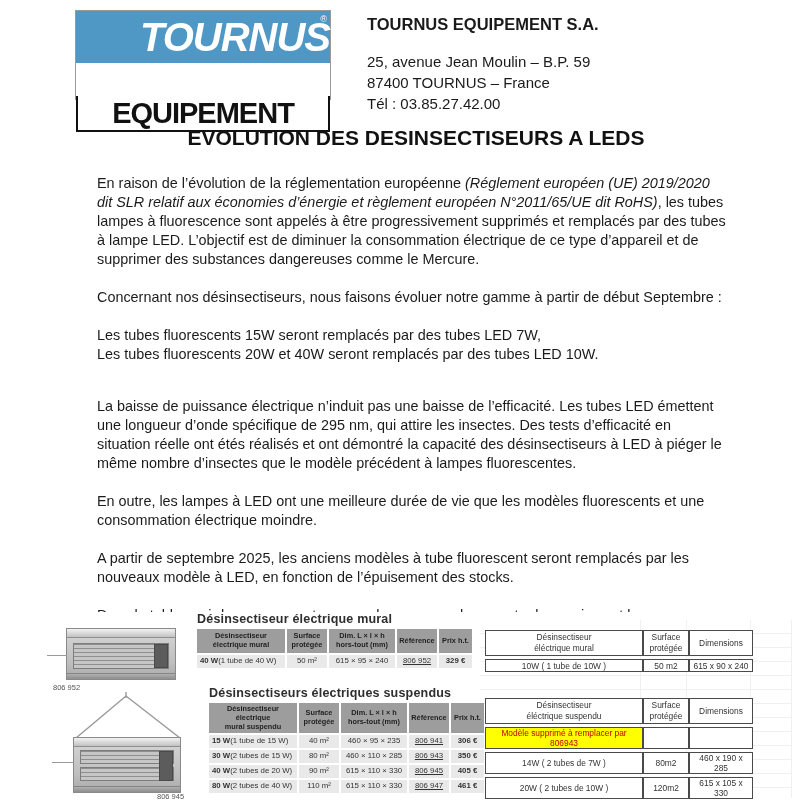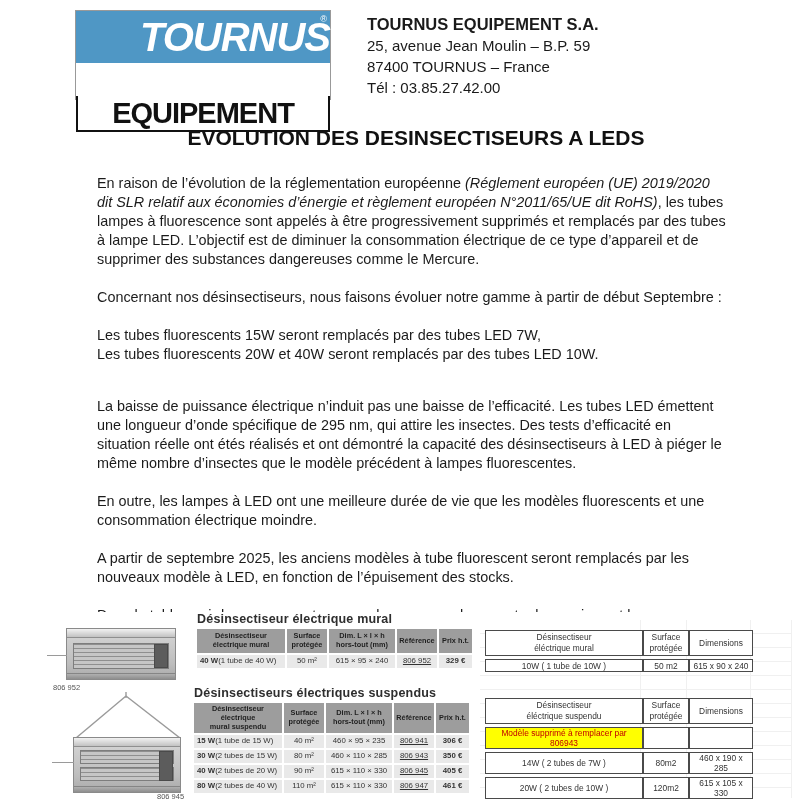--- a/index.html
+++ b/index.html
@@ -9,21 +9,21 @@
 
   
   .header { position:absolute; left:75px; top:10px; display:flex; }
   .logo { width:256px; height:90px; border:1px solid #999; }
   .logo-top { height:52px; background:#4f97c5; display:flex; align-items:center; justify-content:flex-end; position:relative;font-style:italic; }
   .logo-top .word { color:#fff; font-weight:bold; font-size:40px; letter-spacing:-1px; line-height:1; }
   .logo-top .reg { position:absolute; right:3px; top:3px; color:#fff; font-size:9px; }
   .logo-bottom { height:36px; background:#fff; border:2px solid #111; border-top:none; display:flex; align-items:center; justify-content:center;margin-top:33px; }
   .logo-bottom .word { color:#111; font-weight:bold; font-size:29px; letter-spacing:-1px; line-height:1; }
   .company { margin-left:36px; padding-top:5px; }
-  .company .name { font-weight:bold; font-size:16.5px; margin-bottom:1px; }
+  .company .name { font-weight:bold; font-size:16.5px; margin-bottom:17px; }
   .company .line { font-size:15px; line-height:21px; }
 
   
   .doc-title { position:absolute; left:0; top:126px; width:800px; text-align:center;
     font-size:21px; font-weight:bold; color:#111;padding-left:32px; }
 
   
   .body-text { position:absolute; left:97px; top:174px; width:630px; font-size:14.4px; line-height:19px; color:#1b1b1b; }
   .body-text p { margin-bottom:19px; }
   .body-text p.tight { margin-bottom:0; }
@@ -163,21 +163,21 @@
           </div>
         <div class="c">50 m²</div>
         <div class="c">615 × 95 × 240</div>
         <div class="c">
             <span class="ref-link">806 952</span>
           </div>
         <div class="c bold">329 €</div>
       </div>
     </div>
 
-    <div class="cat-block" style="left:194px; top:74px; width:270px;">
+    <div class="cat-block" style="left:209px; top:74px; width:270px;">
       <div class="cat-title">Désinsectiseurs électriques suspendus</div>
       <div class="cat-table">
         <div class="h">Désinsectiseur électrique
 mural suspendu</div>
         <div class="h">Surface
 protégée</div>
         <div class="h">Dim. L × l × h
 hors-tout (mm)</div>
         <div class="h">Référence</div>
         <div class="h">Prix h.t.</div>

